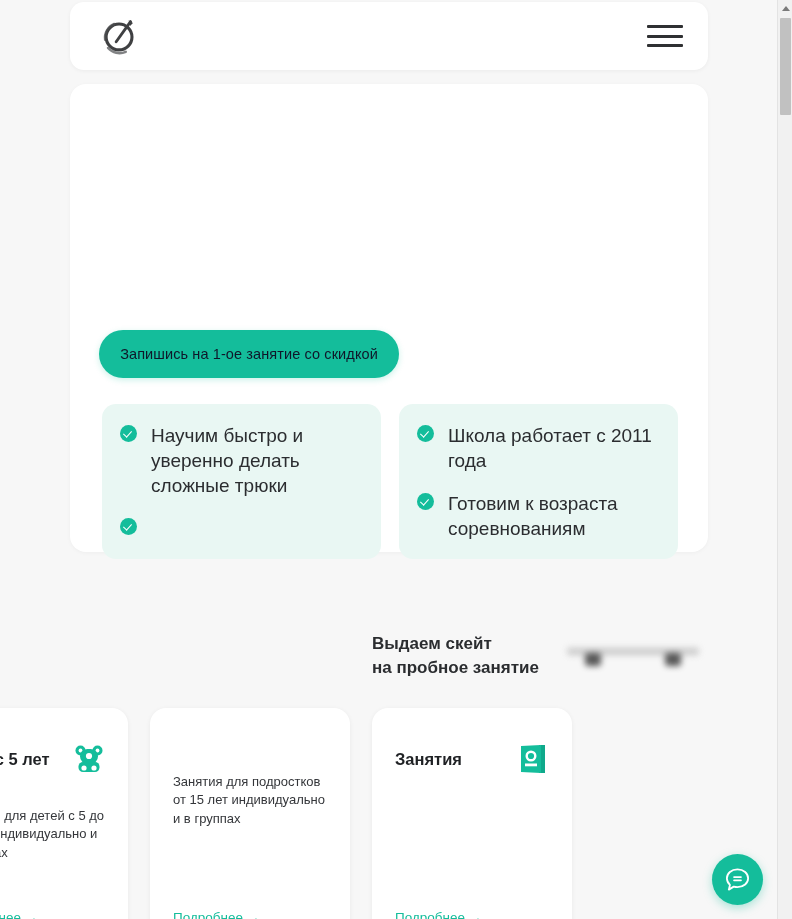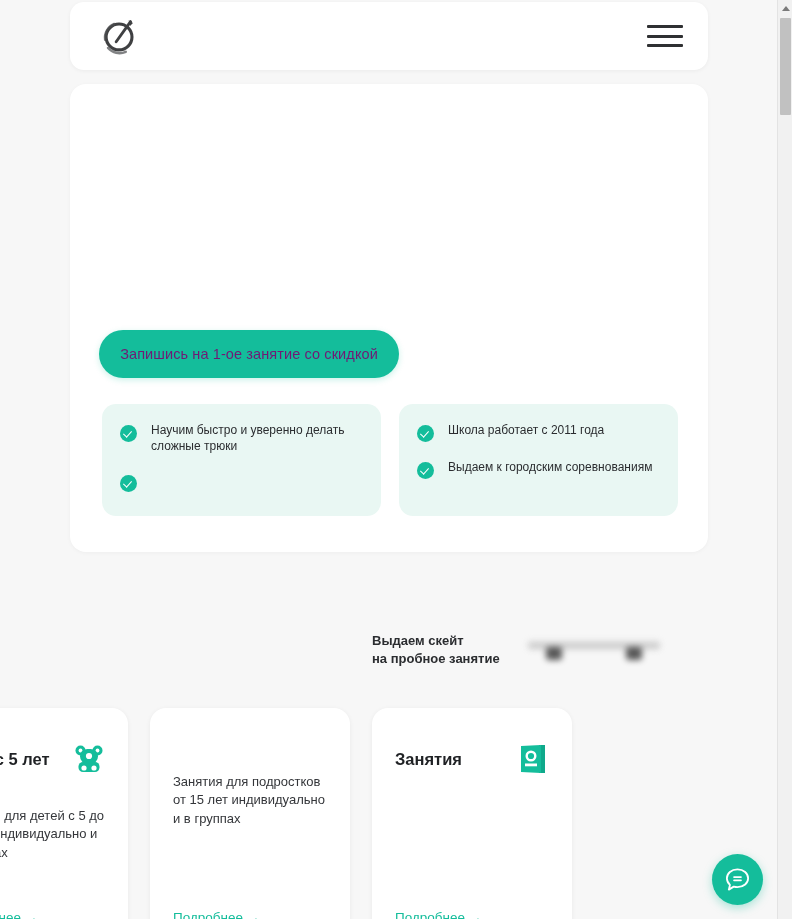--- a/index.html
+++ b/index.html
@@ -96,21 +96,21 @@
     background: #ffffff;
     border-radius: 16px;
     box-shadow: 0 1px 4px rgba(0,0,0,0.04);
   }
 
   .cta-button {
     position: absolute;
     left: 29px; top: 246px;
     width: 300px; height: 48px;
     background: #14bd9b;
-    color: #701a75;
+    color: #0f172a;
     border: none;
     border-radius: 24px;
     font-family: "Liberation Sans", sans-serif;
     font-size: 14.5px;
     letter-spacing: .1px;
     cursor: pointer;
     display: flex;
     align-items: center;
     justify-content: center;
     box-shadow: 0 2px 6px rgba(20,189,155,0.22);
@@ -149,36 +149,36 @@
   .check::after {
     content: "";
     position: absolute;
     left: 5px; top: 4px;
     width: 4px; height: 7px;
     border: solid #ffffff;
     border-width: 0 1.8px 1.8px 0;
     transform: rotate(42deg);
   }
   .feature-text {
-    font-size: 12px;
+    font-size: 19px;
     line-height: 1.32;
     color: #2b2d30;
     max-width: 218px;
   }
 
   
   .skate-strip {
     position: absolute;
     left: 372px; top: 632px;
     display: flex;
     align-items: center;
     gap: 28px;
   }
   .skate-text {
-    font-size: 13px;
+    font-size: 17px;
     line-height: 1.42;
     color: #2b2d30;
     font-weight: 600;
     white-space: pre-line;
   }
   .skate-img {
     width: 132px; height: 36px;
     position: relative;
     filter: blur(3.2px);
     opacity: .92;
@@ -298,21 +298,21 @@
         </div>
       </div>
 
       <div class="feature-card">
         <div class="feature-row">
           <span class="check"></span>
           <span class="feature-text">Школа работает с 2011 года</span>
         </div>
         <div class="feature-row">
           <span class="check"></span>
-          <span class="feature-text">Выдаем к городским соревнованиям</span>
+          <span class="feature-text">Готовим к возраста соревнованиям</span>
         </div>
       </div>
 
     </div>
   </div>
 
   <div class="skate-strip">
     <div class="skate-text">Выдаем скейт
 на пробное занятие</div>
     <div class="skate-img">

